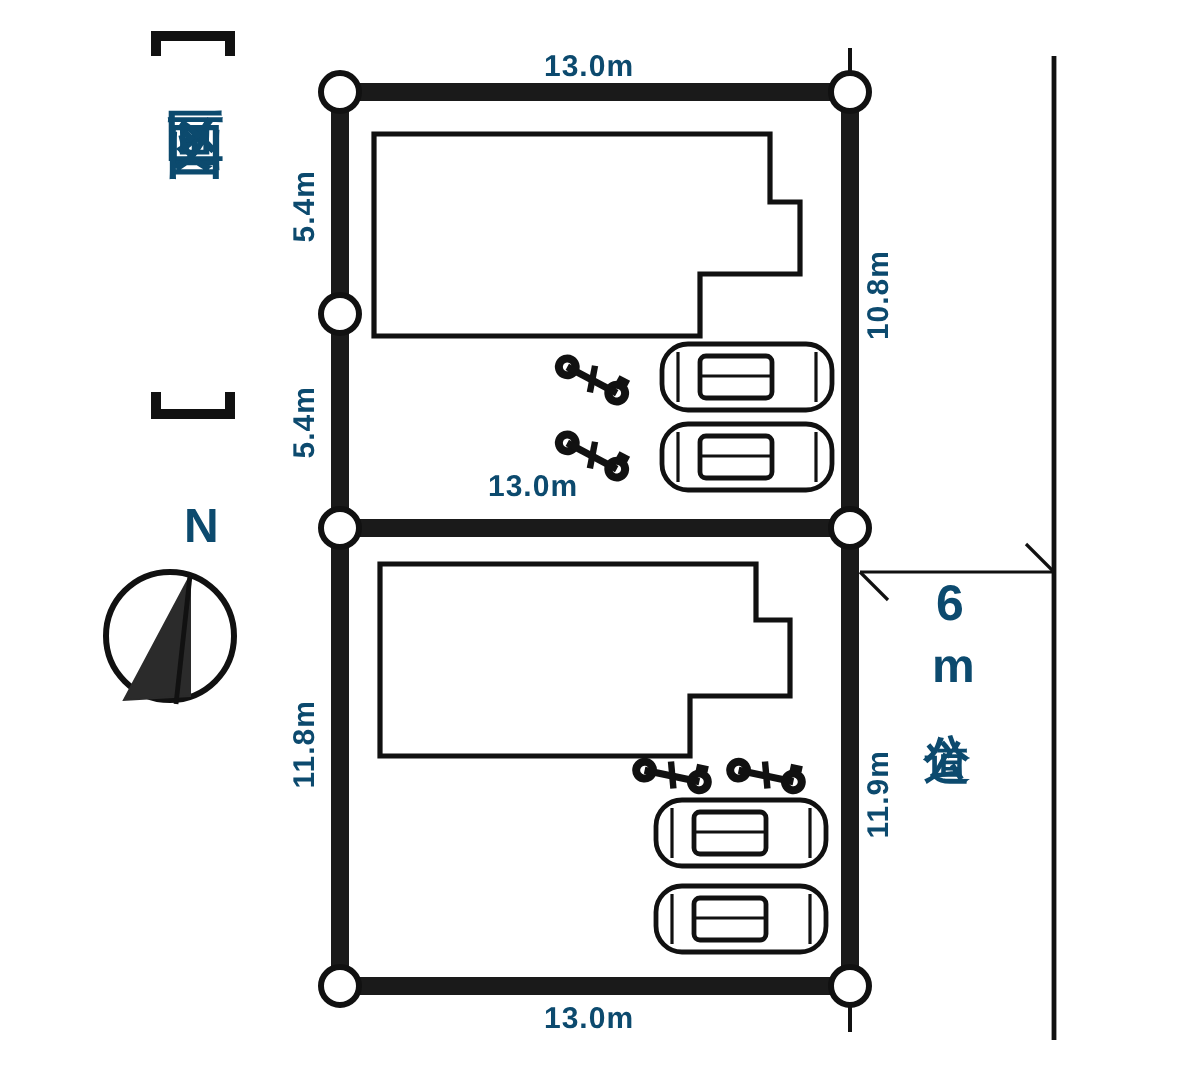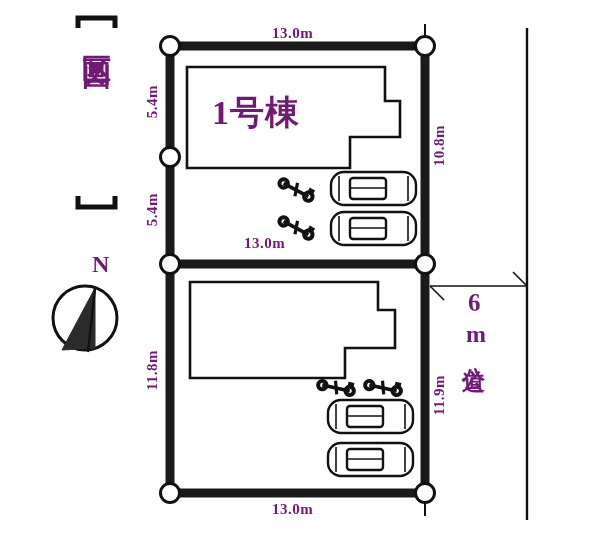--- a/index.html
+++ b/index.html
@@ -20,22 +20,22 @@
     height: 534px;
     background: #ffffff;
   }
   #stage svg {
     position: absolute;
     left: 0;
     top: 0;
   }
   .lbl {
     position: absolute;
-    font-family: Liberation Serif, serif;
-    color: #701a75;
+    font-family: Liberation Sans, sans-serif;
+    color: #0c4a6e;
     white-space: nowrap;
     line-height: 1;
     letter-spacing: 0.3px;
   }
   .dim {
     font-size: 15px;
     font-weight: 700;
     letter-spacing: 0.5px;
   }
   .dim-v {
@@ -183,21 +183,20 @@
     <g stroke="#111111" stroke-width="5" fill="none">
       <path d="M 78 28 L 78 18 L 115 18 L 115 28"></path>
       <path d="M 78 196 L 78 207 L 115 207 L 115 196"></path>
     </g>
   </svg>
 
   <div class="lbl title-vert" style="left:82px; top:32px;">区画図</div>
 
   <div class="lbl north-letter" style="left:92px; top:252px;">N</div>
 
-  <div class="lbl bldg-label" style="left:212px; top:96px;">1号棟</div>
 
 
   <div class="lbl dim" style="left:272px; top:26px;">13.0m</div>
 
   <div class="lbl dim" style="left:244px; top:236px;">13.0m</div>
 
   <div class="lbl dim" style="left:272px; top:502px;">13.0m</div>
 
   <div class="lbl dim-v" style="left:145px; top:85px;">5.4m</div>
 

